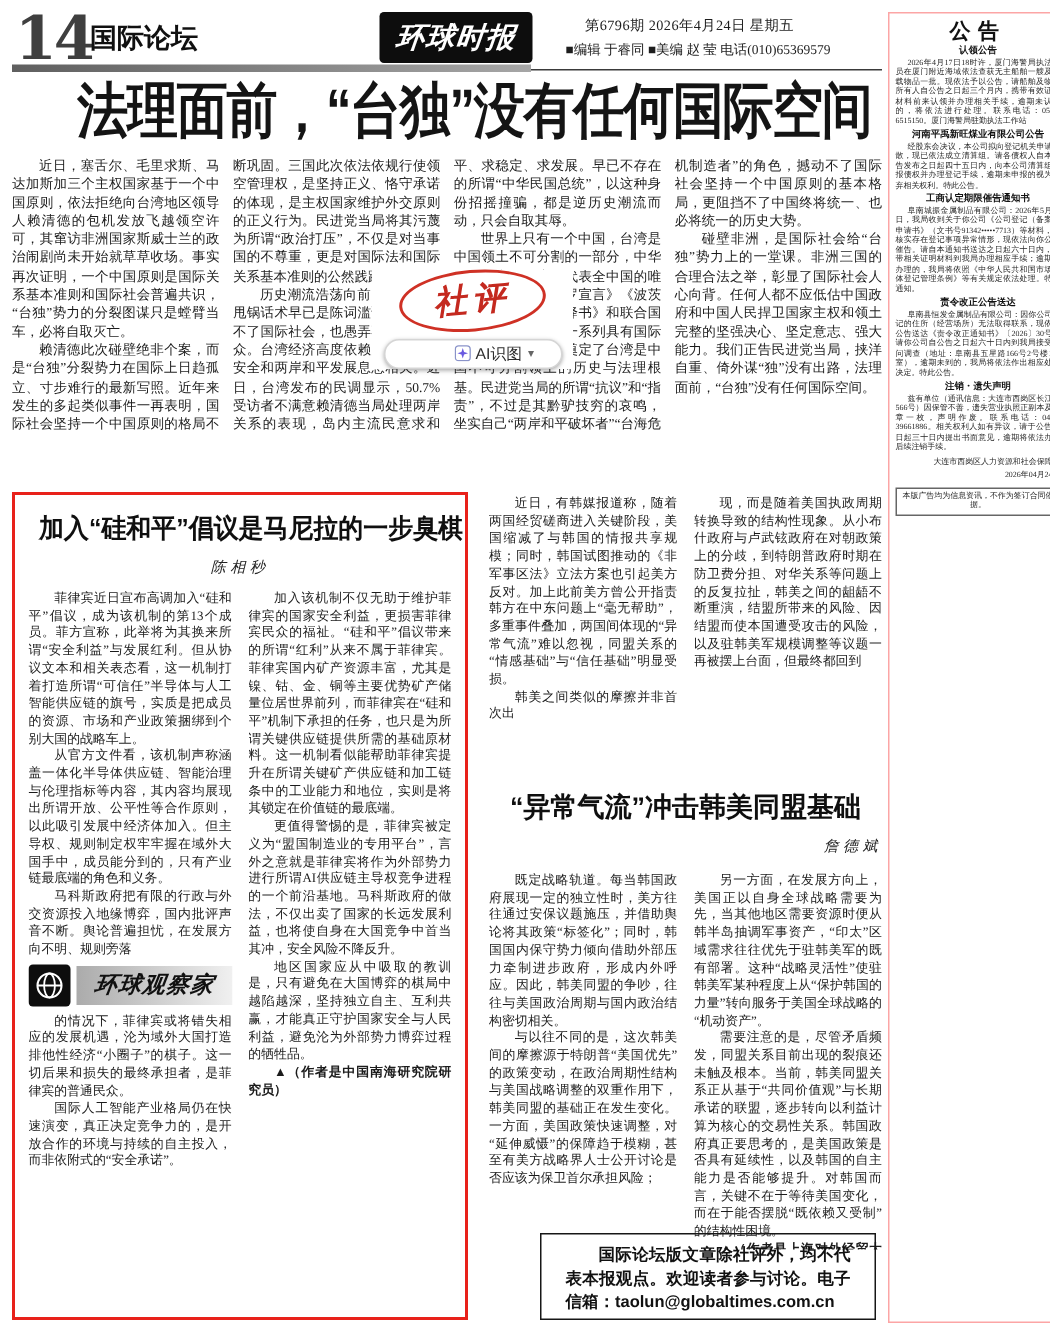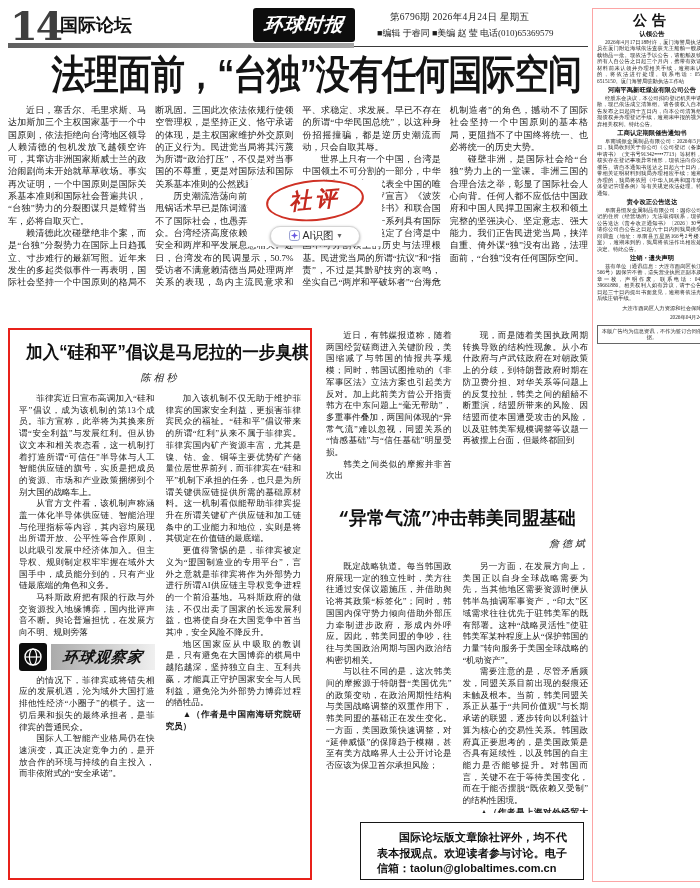--- a/index.html
+++ b/index.html
@@ -32,21 +32,21 @@
   .editorial{left:8px;top:104px;width:580px;height:224px;column-count:4;column-gap:9px;
              font-size:9px;line-height:12.3px;overflow:hidden;}
   .sheping-wrap{left:248px;top:180px;width:134px;height:66px;background:#fff;
                 display:flex;flex-direction:column;align-items:center;z-index:5;}
   .badge{width:94px;height:38px;border:2.5px solid #cf3125;border-radius:50%;background:#fff;
          display:flex;align-items:center;justify-content:center;transform:rotate(-5deg);}
   .badge span{font-family:"Liberation Sans",sans-serif;font-weight:900;font-style:italic;
          font-size:22px;color:#c4291f;letter-spacing:4px;}
   .ai-btn{margin-top:5px;width:88px;height:19px;background:#fff;border:1px solid #d5d5d5;border-radius:10px;
           box-shadow:0 1px 3px rgba(0,0,0,.35);display:flex;align-items:center;justify-content:center;gap:3px;
-          font-family:"Liberation Sans",sans-serif;font-size:10.5px;color:#2c2c2c;cursor:pointer;}
+          font-family:"Liberation Sans",sans-serif;font-size:10.5px;color:#2c2c2c;cursor:pointer;padding-left:29px;}
   .ai-chev{font-size:8px;color:#666;margin-left:1px;}
 
   
   .redbox{left:8px;top:328px;width:304px;height:552px;border:2.5px solid #e8211a;box-sizing:border-box;
           background:#fff;padding:10px 9px 6px;}
   .rb-title{font-family:"Liberation Sans","DejaVu Sans",sans-serif;font-weight:900;font-size:17.5px;
             text-align:center;white-space:nowrap;transform:scaleX(.95);transform-origin:center;color:#0f0f0f;}
   .byline{text-align:center;font-size:10px;letter-spacing:3px;color:#222;margin:7px 0 8px;font-style:italic;}
   .cols2{display:flex;gap:11px;overflow:hidden;}
   .cols2 .col{flex:1;font-size:8.6px;line-height:11.7px;overflow:hidden;}
@@ -54,21 +54,21 @@
   .gw-logo{display:flex;align-items:center;gap:4px;margin:4px 0;}
   .gw-sq{width:28px;height:28px;background:#0d0d0d;border-radius:3px;display:flex;align-items:center;justify-content:center;flex:0 0 28px;}
   .gw-strip{flex:1;height:26px;background:linear-gradient(90deg,#ababab,#f0f0f0);display:flex;align-items:center;justify-content:center;}
   .gw-strip span{font-family:"Liberation Sans",sans-serif;font-weight:900;font-style:italic;font-size:15px;
                  color:#101010;transform:skewX(-8deg);letter-spacing:1px;}
   .ending{font-weight:700;font-family:"Liberation Sans",sans-serif;font-size:8.6px;text-indent:2em;}
 
   
   .korea{left:326px;top:330px;width:262px;}
   .k-top{height:170px;}
-  .k-title{margin-top:6px;font-family:Liberation Mono, monospace;font-weight:900;
+  .k-title{margin-top:26px;font-family:Liberation Sans, sans-serif;font-weight:900;
            font-size:18px;text-align:center;white-space:nowrap;color:#0f0f0f;}
   .k-author{text-align:right;font-size:10px;letter-spacing:3px;font-style:italic;color:#222;margin:7px 0 10px;}
   .k-bottom{height:252px;}
 
   
   .footerbox{left:360px;top:822px;width:224px;height:58px;border:1.5px solid #161616;box-sizing:border-box;
              padding:7px 16px;font-family:"Liberation Sans",sans-serif;font-weight:700;font-size:11px;
              line-height:15.5px;color:#111;}
   .footerbox p{text-indent:2em;}
 

